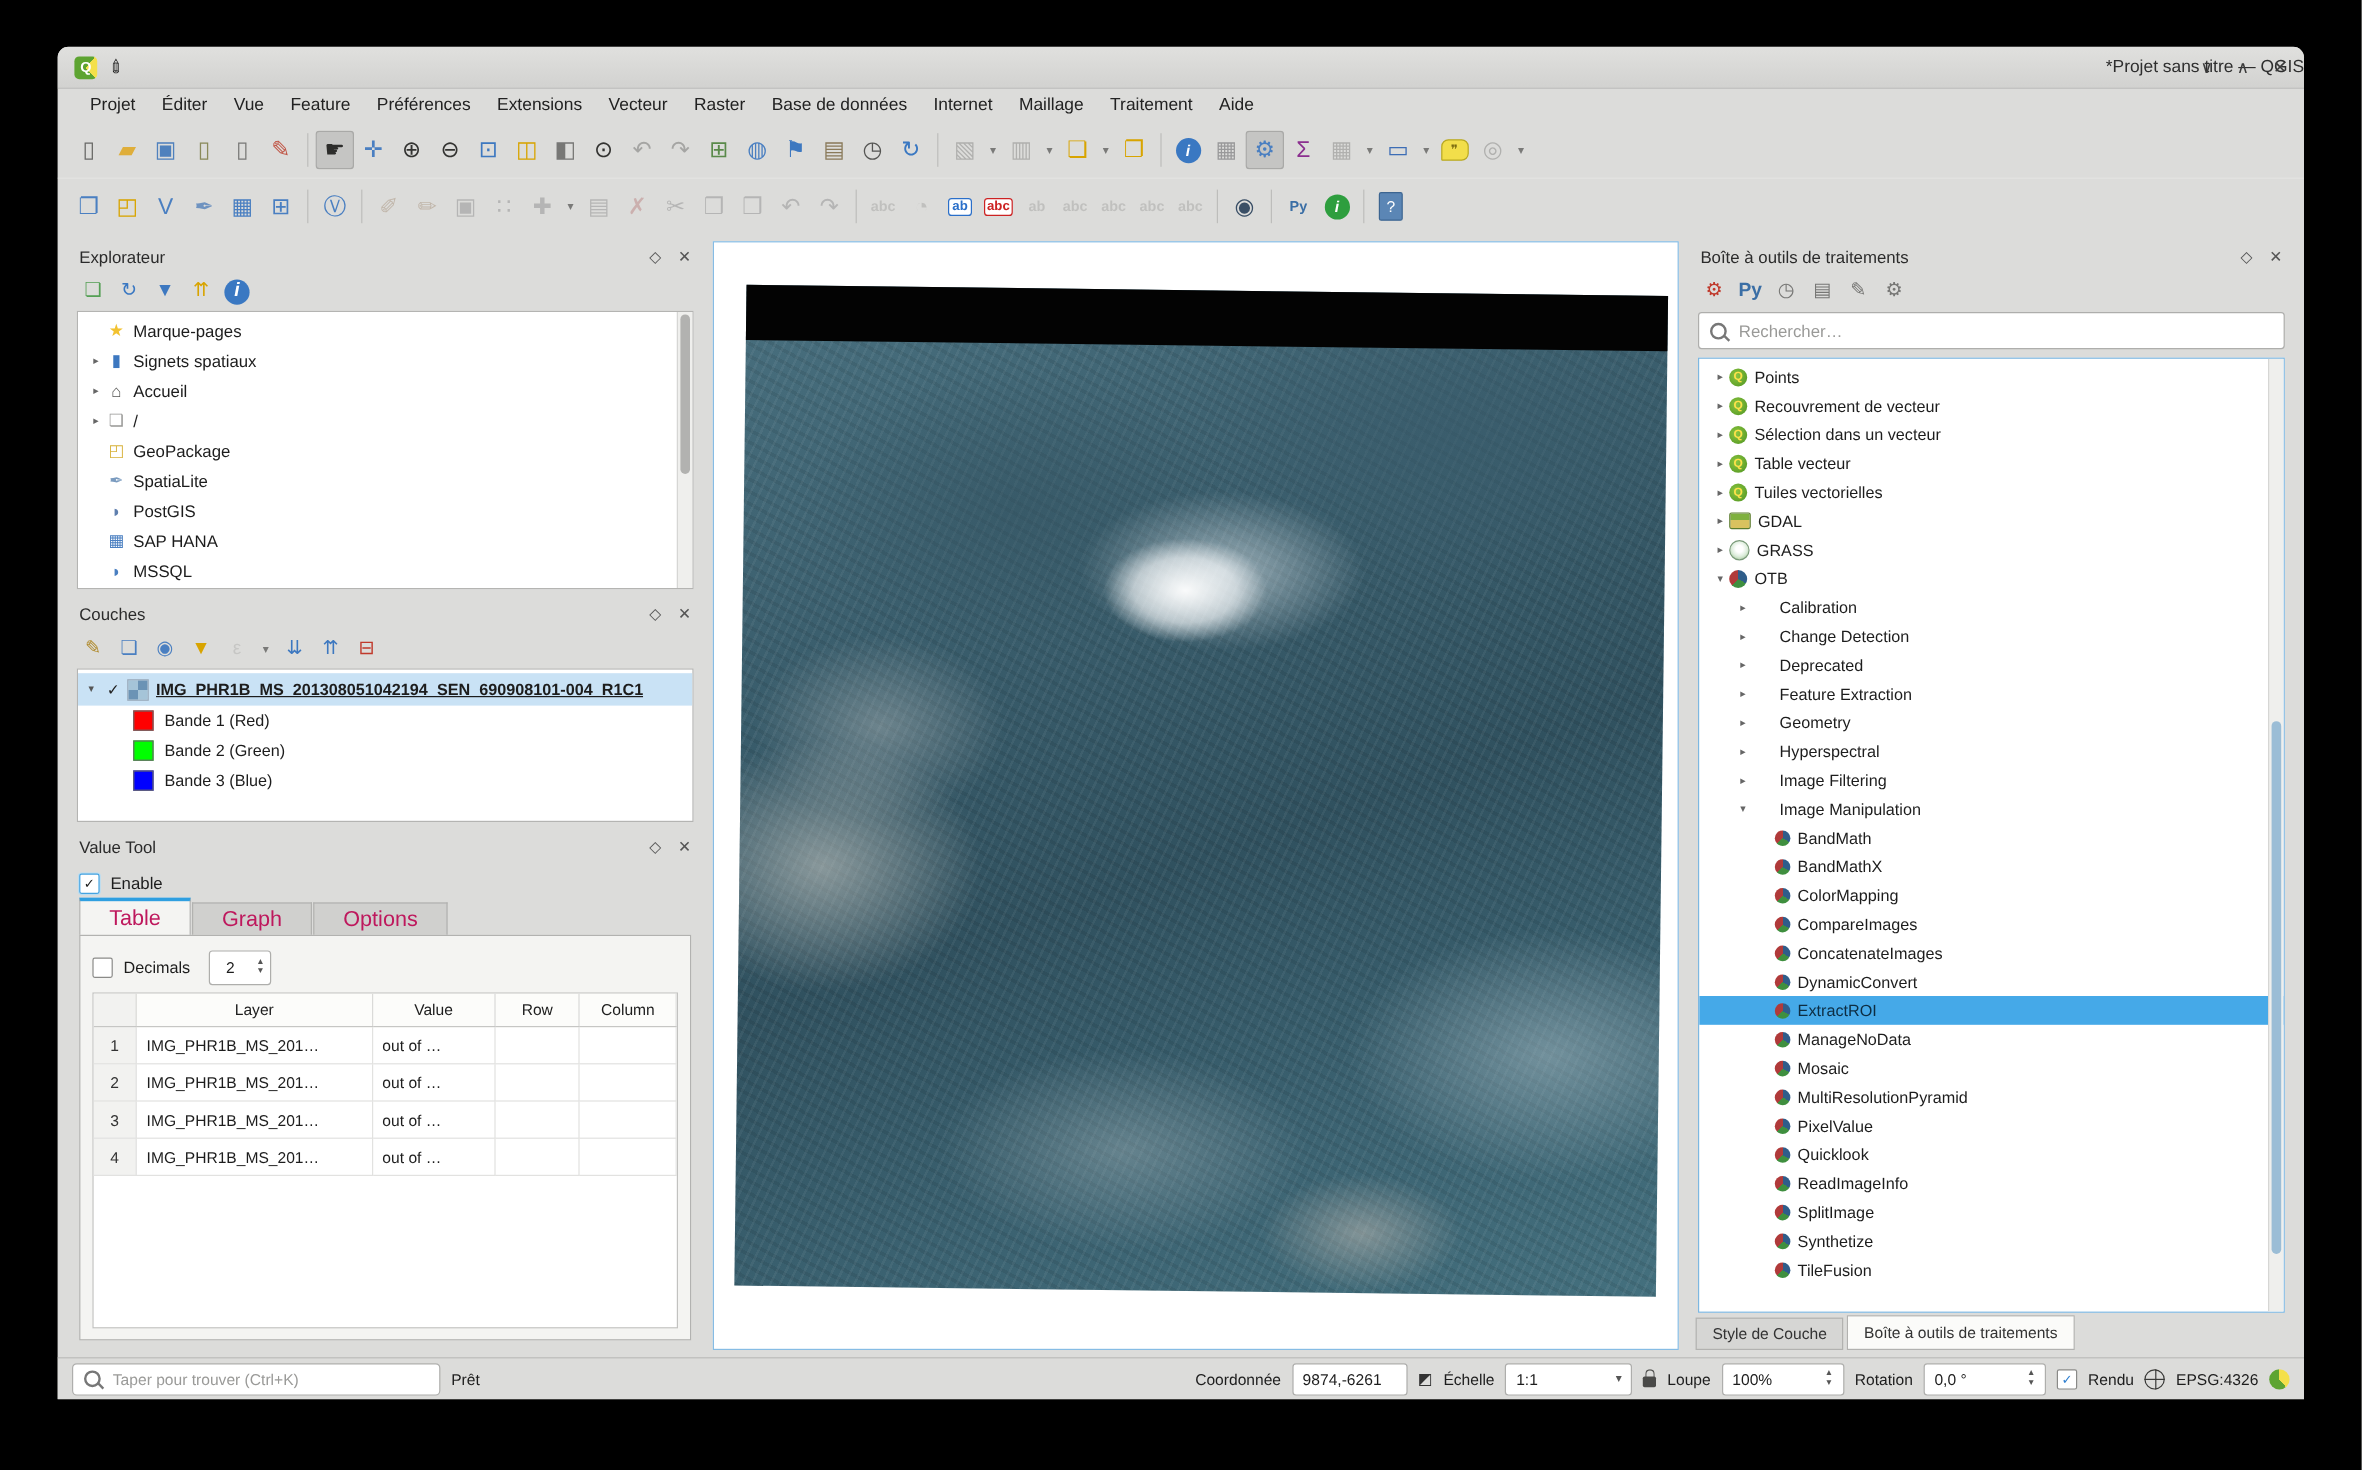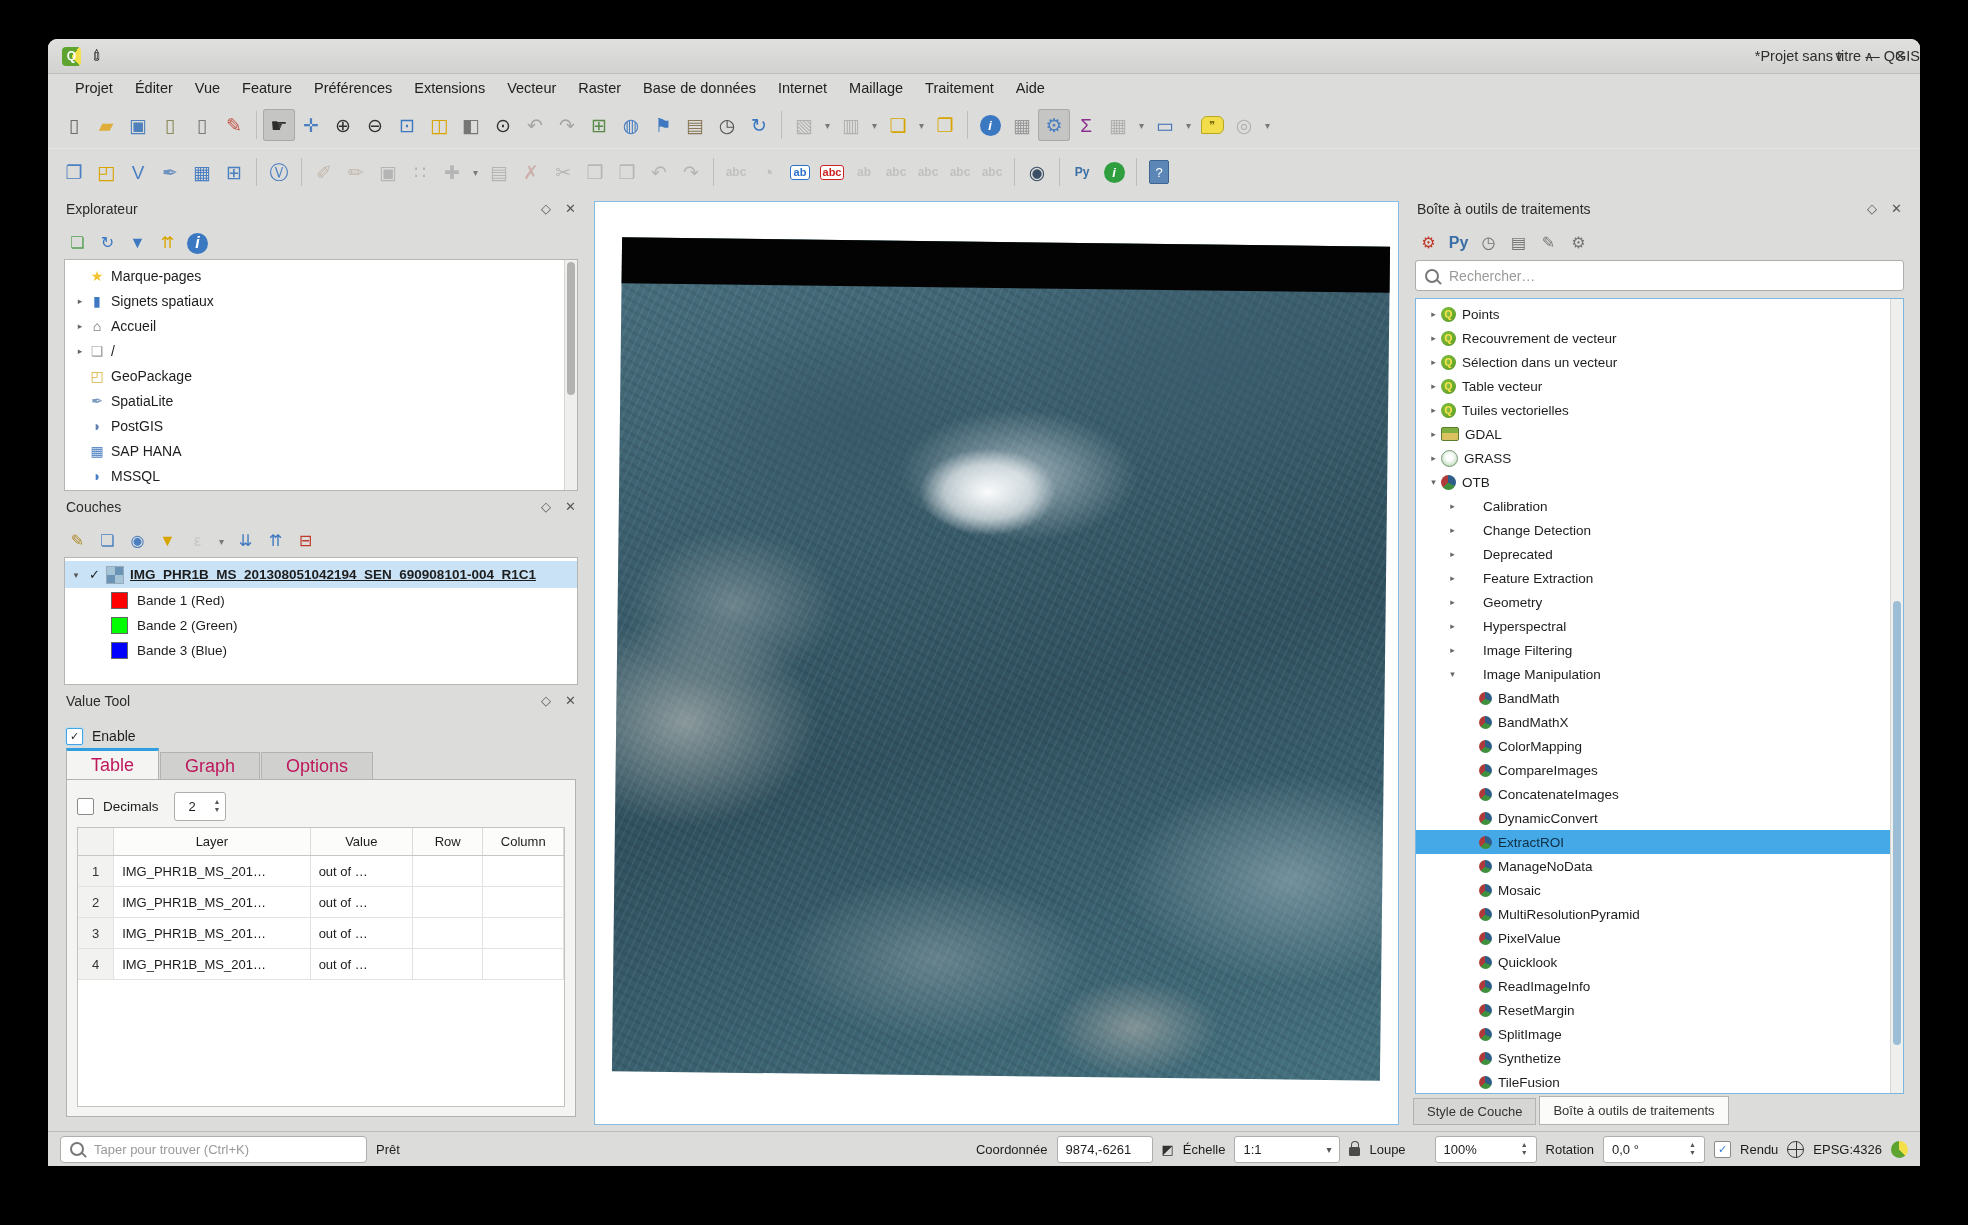--- a/index.html
+++ b/index.html
@@ -44,21 +44,21 @@
        display:flex;align-items:center;justify-content:center;border:1px solid #3c6591;}
   .tbi.balloon .g{background:#f2de4a;border:1px solid #b8a820;border-radius:6px 6px 6px 1px;
        width:21px;height:16px;font-size:11px;display:flex;align-items:center;justify-content:center;}
   .tbsep{width:1px;height:28px;background:#bdbdbb;margin:0 6px;flex:none;}
   .tbdd{width:15px;height:32px;display:flex;align-items:center;justify-content:center;
         color:#7a7a78;font-size:10px;flex:none;}
   
   .main{flex:1;display:flex;padding:6px 8px;gap:8px;min-height:0;}
   .leftcol{width:530px;display:flex;flex-direction:column;gap:6px;min-height:0;flex:none;}
   .panel{display:flex;flex-direction:column;min-height:0;}
-  .panel-title{height:26px;display:flex;padding:0 10px;font-size:14px;color:#2b2b2b;flex:none;}
+  .panel-title{height:26px;display:flex;align-items:center;padding:0 10px;font-size:14px;color:#2b2b2b;flex:none;}
   .panel-btns{margin-left:auto;display:flex;gap:14px;color:#555;font-size:13px;}
   .ptoolbar{height:32px;display:flex;align-items:center;gap:3px;padding:0 8px;flex:none;}
   .ptoolbar .tbi{width:27px;height:27px;}
   .ptoolbar .tbi .g{font-size:16px;}
   .white-list{flex:1;margin:0 8px 2px;background:#fff;border:1px solid #b4b4b2;
               overflow:hidden;position:relative;padding-top:3px;min-height:0;}
   .vscroll{position:absolute;right:0;top:0;bottom:0;width:12px;background:#efefed;
            border-left:1px solid #d6d6d4;}
   .vthumb{position:absolute;left:2px;right:2px;border-radius:4px;background:#b2b2b0;}
   
@@ -891,25 +891,20 @@
                 <span class="t-ico tico-otbapp"></span>
                 <span>Quicklook</span>
               </div>
 
               <div class="t-row" style="--d: 2;">
                 <span class="t-ch"></span>
                 <span class="t-ico tico-otbapp"></span>
                 <span>ReadImageInfo</span>
               </div>
 
-              <div class="t-row" style="--d: 2;">
-                <span class="t-ch"></span>
-                <span class="t-ico tico-otbapp"></span>
-                <span>ResetMargin</span>
-              </div>
 
               <div class="t-row" style="--d: 2;">
                 <span class="t-ch"></span>
                 <span class="t-ico tico-otbapp"></span>
                 <span>SplitImage</span>
               </div>
 
               <div class="t-row" style="--d: 2;">
                 <span class="t-ch"></span>
                 <span class="t-ico tico-otbapp"></span>
@@ -950,21 +945,21 @@
     <div class="sb-box" style="width:78px;">
       <span>9874,-6261</span>
     </div>
     <span class="extico">◩</span>
     <span>Échelle</span>
     <div class="sb-box sb-combo" style="width:88px;justify-content:space-between;">
       <span>1:1</span>
     </div>
     <span class="lockico"></span>
     <span>Loupe</span>
-    <div class="sb-box sb-spin" style="width:84px;justify-content:space-between;margin-left:20px;">
+    <div class="sb-box sb-spin" style="width:84px;justify-content:space-between;">
       <span>100%</span>
         <span class="arrs">
           <span>▲</span>
           <span>▼</span>
         </span>
     </div>
     <span>Rotation</span>
     <div class="sb-box sb-spin" style="width:84px;justify-content:space-between;">
       <span>0,0 °</span>
         <span class="arrs">

